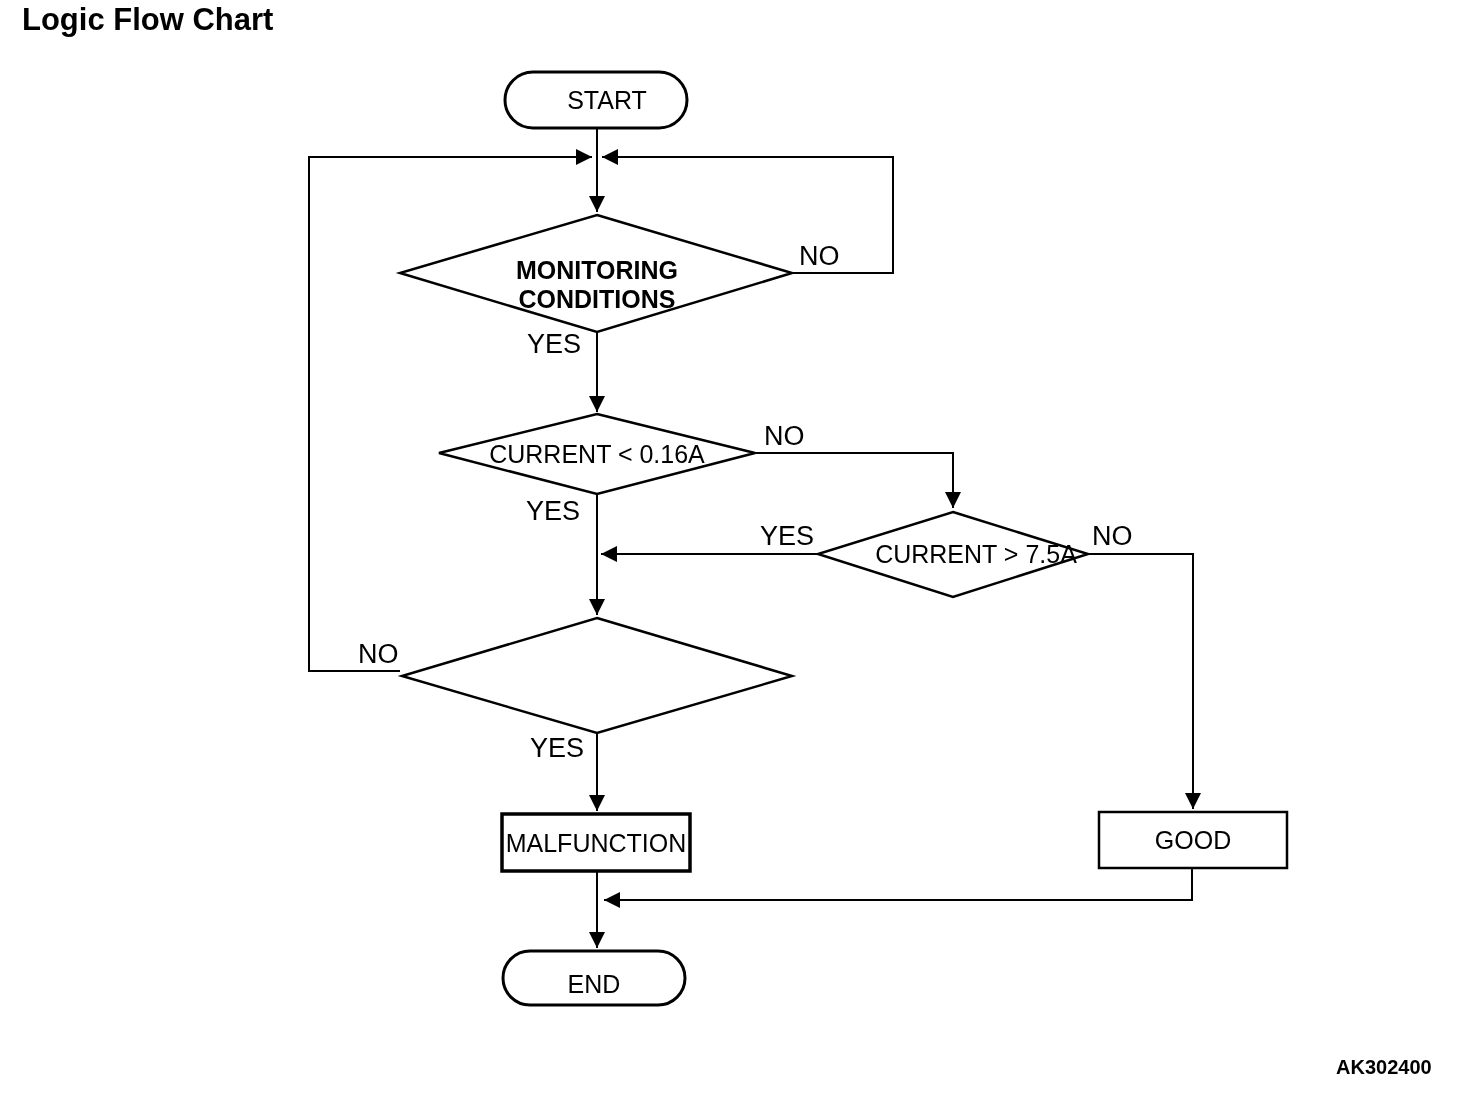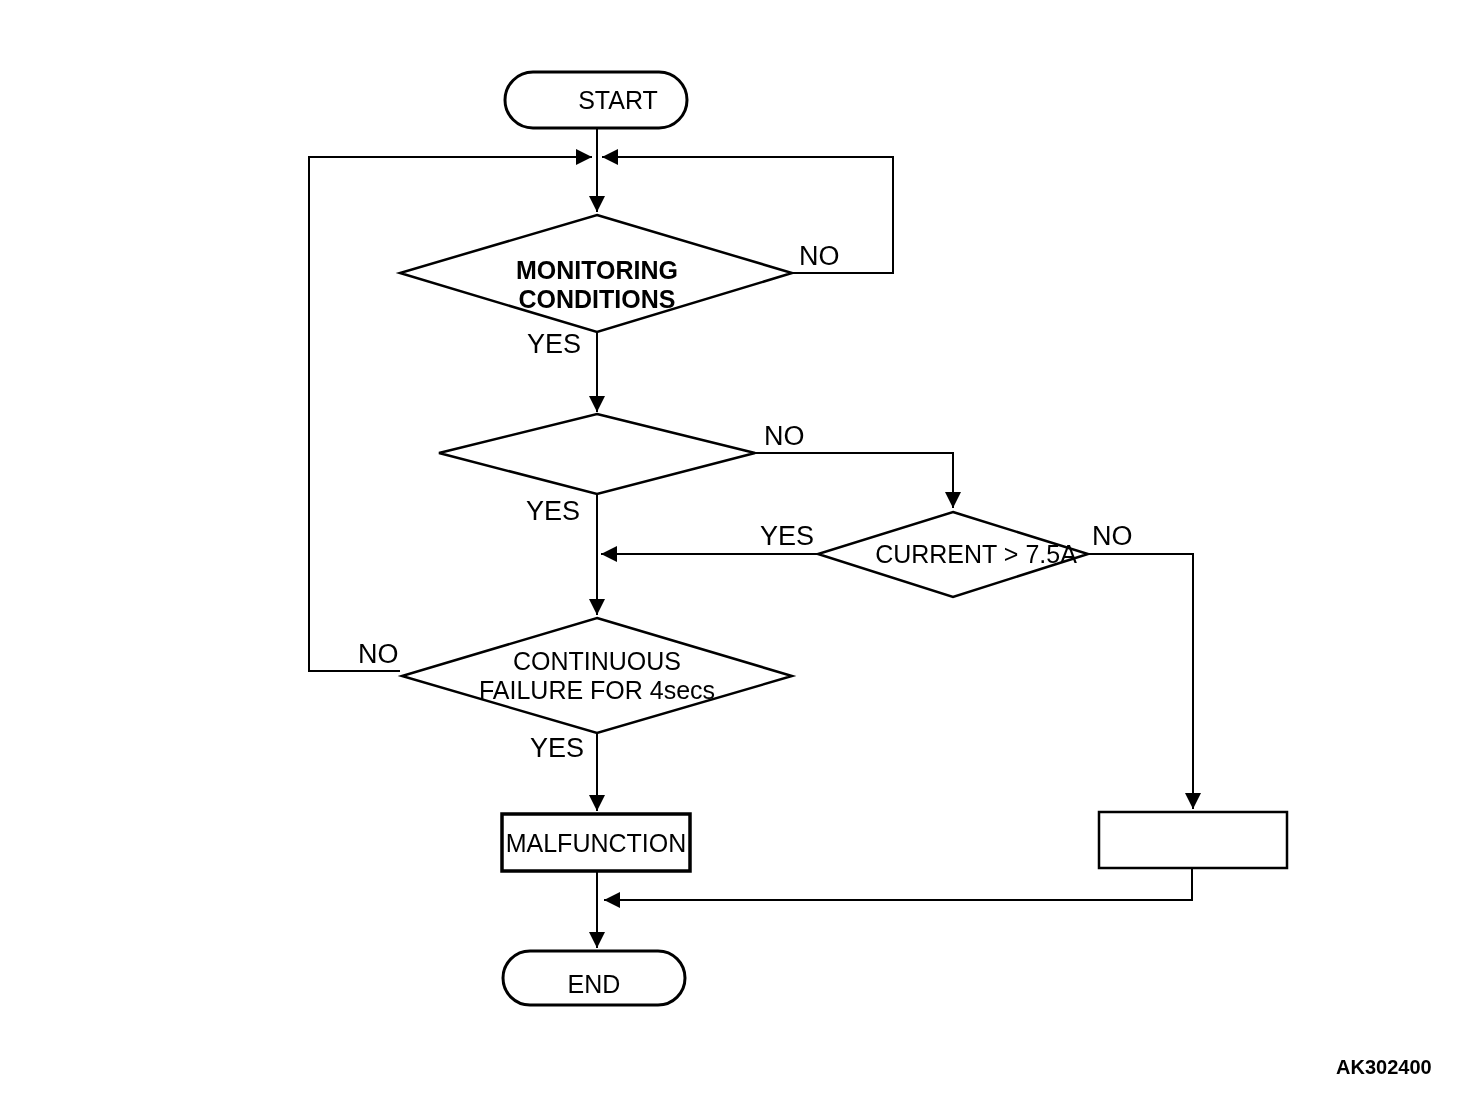--- a/index.html
+++ b/index.html
@@ -99,34 +99,35 @@
       <polygon points="597,215 792,273 597,332 400,273" stroke-width="2.5"></polygon>
       <polygon points="597,414 755,453 597,494 439,453" stroke-width="2.5"></polygon>
       <polygon points="953,512 1088,554 953,597 818,554" stroke-width="2.5"></polygon>
       <polygon points="597,618 792,676 597,733 402,676" stroke-width="2.5"></polygon>
       <rect x="502" y="814" width="188" height="57" stroke-width="3.5"></rect>
       <rect x="1099" y="812" width="188" height="56" stroke-width="2.5"></rect>
       <rect x="503" y="951" width="182" height="54" rx="27" ry="27" stroke-width="3"></rect>
     </g>
   </svg>
 
+  <div class="txt page-title">Logic Flow Chart</div>
 
-  <div class="txt node-label" style="left:527px; top:72px; width:182px; height:56px;">START</div>
+  <div class="txt node-label" style="left:516px; top:72px; width:182px; height:56px;">START</div>
 
   <div class="txt node-label decision-label" style="left:447px; top:256px; height:58px;font-weight:bold;">MONITORING
 CONDITIONS</div>
 
+  <div class="txt node-label decision-label" style="left:447px; top:440px; height:29px;">CURRENT &lt; 0.16A</div>
 
   <div class="txt node-label decision-label" style="left:826px; top:540px; height:29px;">CURRENT &gt; 7.5A</div>
 
-  <div class="txt node-label decision-label" style="left:447px; top:647px; height:58px;">CONTINUOUS
-FAILURE FOR 4secs</div>
 
   <div class="txt node-label" style="left:502px; top:814px; width:188px; height:57px;border-radius:25px;">MALFUNCTION</div>
 
+  <div class="txt node-label" style="left:1099px; top:812px; width:188px; height:56px;">GOOD</div>
 
   <div class="txt node-label" style="left:503px; top:951px; width:182px; height:66px;">END</div>
 
   <div class="txt edge-label" style="left:799px; top:242px;">NO</div>
 
   <div class="txt edge-label" style="left:527px; top:330px;">YES</div>
 
   <div class="txt edge-label" style="left:764px; top:422px;">NO</div>
 
   <div class="txt edge-label" style="left:526px; top:497px;">YES</div>

